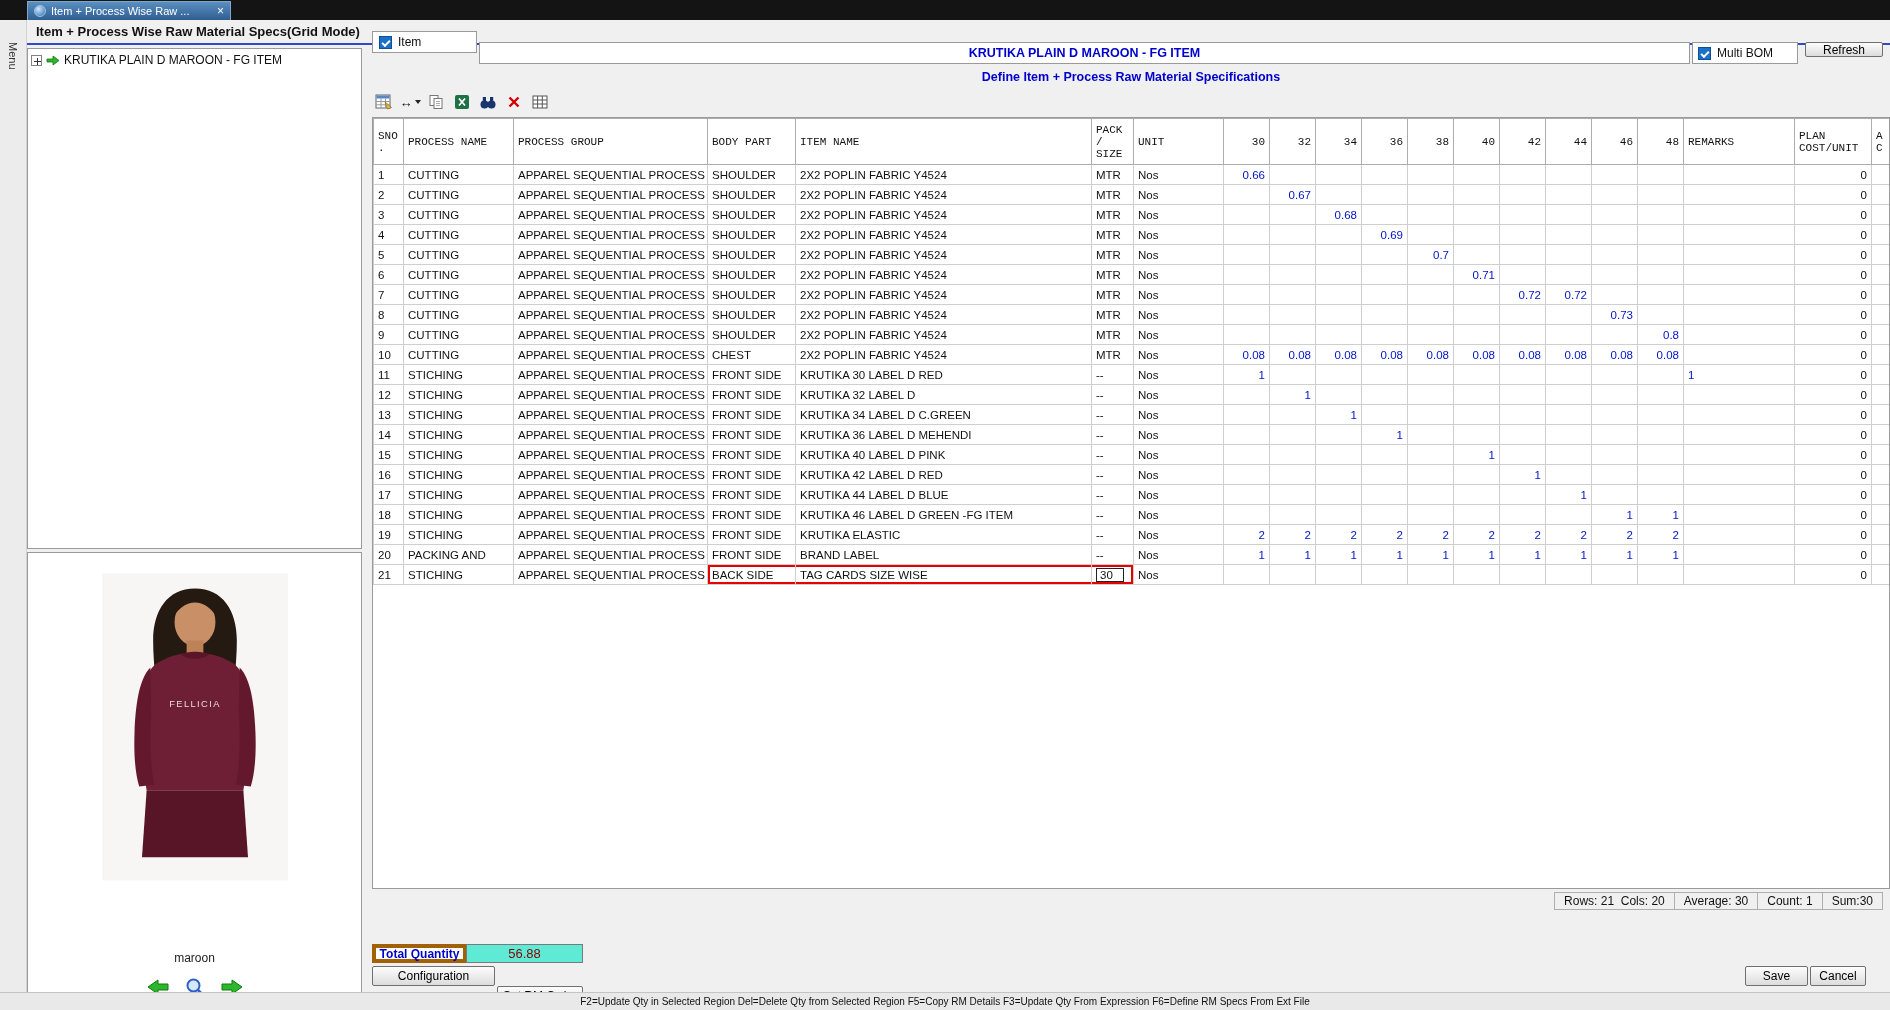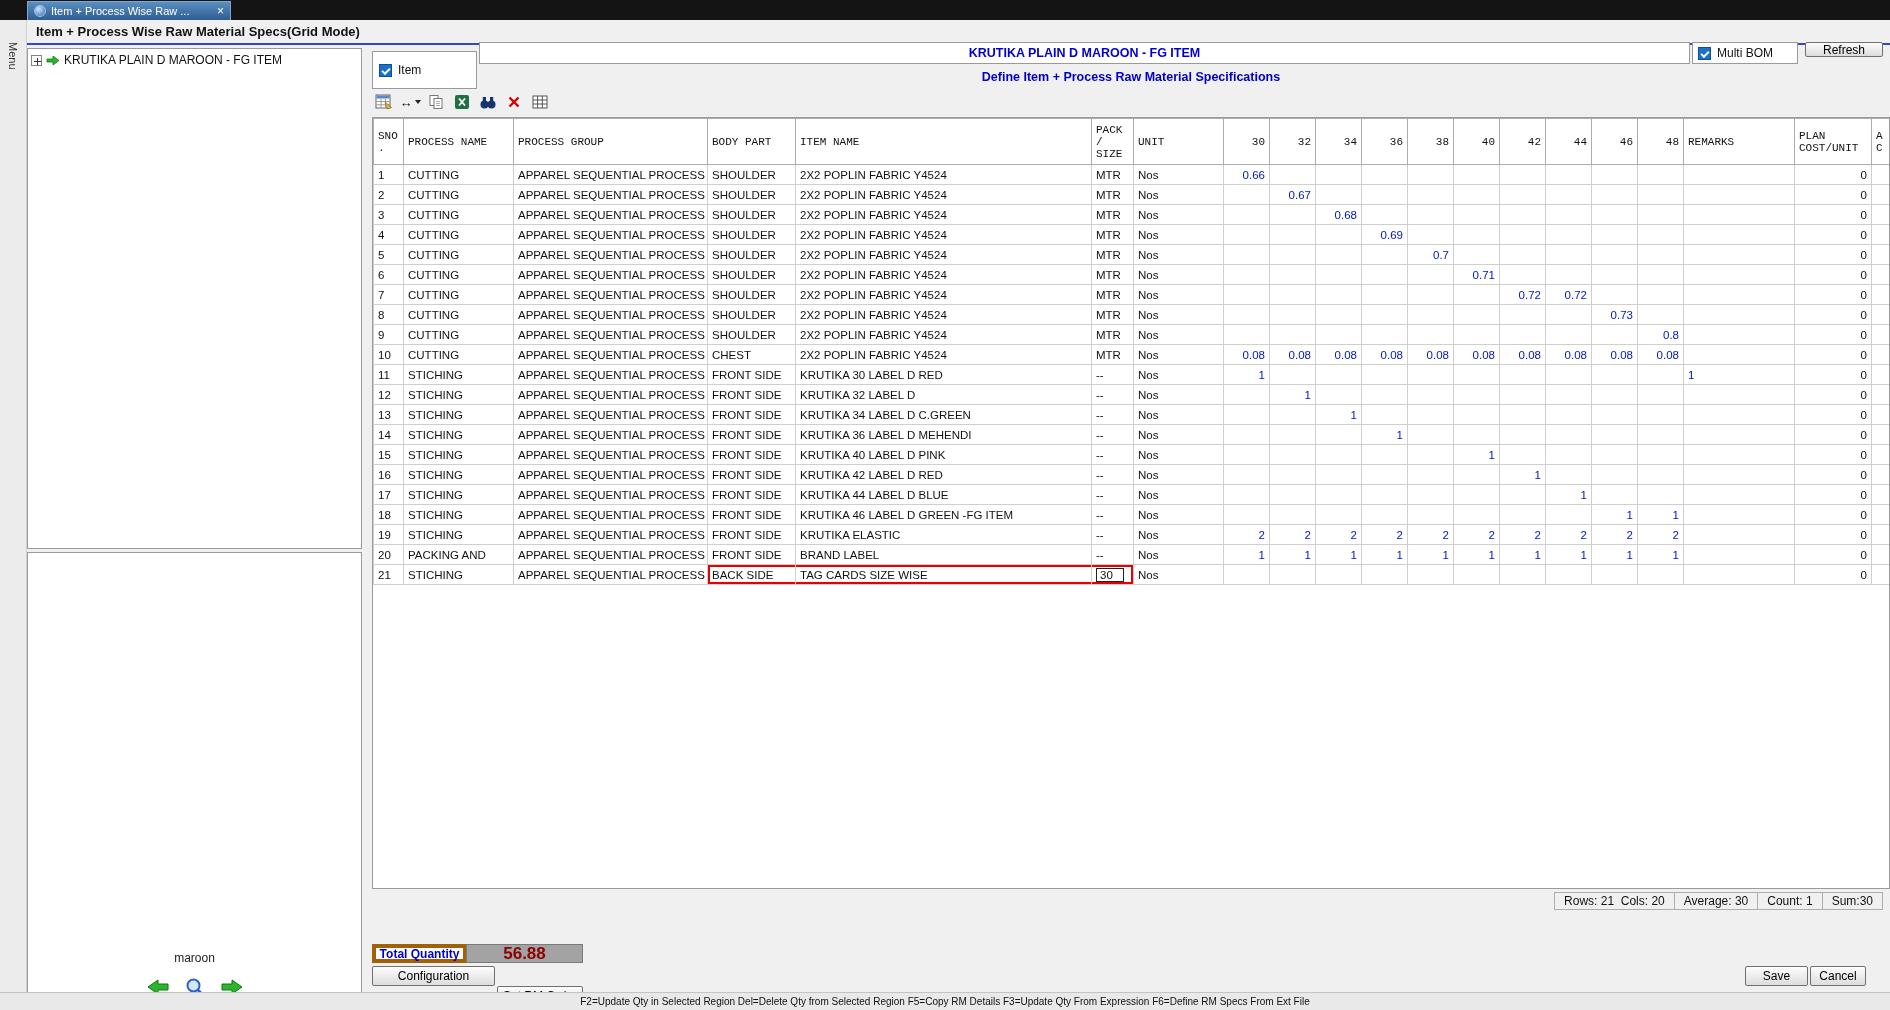--- a/index.html
+++ b/index.html
@@ -30,21 +30,21 @@
   .tree-item { display:flex; align-items:center; gap:4px; padding:4px 3px; font-size:12px; }
   .plusbox { width:11px; height:11px; border:1px solid #848484; background:#fff; position:relative; flex:0 0 auto; }
   .plusbox::before { content:""; position:absolute; left:2px; top:5px; width:7px; height:1px; background:#333; }
   .plusbox::after  { content:""; position:absolute; left:5px; top:2px; width:1px; height:7px; background:#333; }
   
   .image-panel { position:absolute; left:27px; top:552px; width:335px; height:455px; background:#fff; border:1px solid #9a9a9a; }
   .model-wrap { position:absolute; left:50%; top:14px; transform:translateX(-50%); }
   .caption { position:absolute; left:0; top:398px; width:100%; text-align:center; font-size:12px; color:#222; }
   .nav-row { position:absolute; left:0; top:424px; width:100%; display:flex; justify-content:center; align-items:center; gap:16px; }
   
-  .item-box { position:absolute; left:372px; top:51px; width:105px; height:38px; background:#fff; border:1px solid #9a9a9a;
+  .item-box { position:absolute; left:372px; top:31px; width:105px; height:22px; background:#fff; border:1px solid #9a9a9a;
               display:flex; align-items:center; gap:6px; padding:0 6px; font-size:12px; }
   .cb { width:13px; height:13px; background:#1b70c8; border:1px solid #0f4f96; position:relative; flex:0 0 auto; }
   .cb::after { content:""; position:absolute; left:2px; top:3px; width:6px; height:3px;
                border-left:2px solid #fff; border-bottom:2px solid #fff; transform:rotate(-45deg); }
   .item-field { position:absolute; left:479px; top:42px; width:1211px; height:22px; background:#fff; border:1px solid #9a9a9a;
                 display:flex; align-items:center; justify-content:center; font-size:12.5px; font-weight:bold; color:#0000cc; }
   .multibom-box { position:absolute; left:1692px; top:42px; width:106px; height:22px; background:#fff; border:1px solid #9a9a9a;
                 display:flex; align-items:center; gap:6px; padding:0 5px; font-size:12px; }
   .btn { background:linear-gradient(#fdfdfd,#dcdcdc); border:1px solid #707070; border-radius:2px;
          font-size:12px; display:flex; align-items:center; justify-content:center; font-family:"Liberation Sans",sans-serif; }
@@ -73,22 +73,22 @@
   td.hl-l { box-shadow: inset 2px 0 0 #e80000, inset 0 2px 0 #e80000, inset 0 -2px 0 #e80000; margin-top: 48px; }
   td.hl-m { box-shadow: inset 0 2px 0 #e80000, inset 0 -2px 0 #e80000; }
   td.hl-r { box-shadow: inset -2px 0 0 #e80000, inset 0 2px 0 #e80000, inset 0 -2px 0 #e80000; }
   td.c-pack.edit .pack-inner { display:inline-block; min-width:28px; background:#fff; border:1px solid #222; padding:0 3px; }
   
   .stats { position:absolute; top:892px; right:7px; display:flex; font-size:12px; }
   .stat-seg { border:1px solid #aeaeae; background:#f0f0f0; padding:1px 9px; margin-left:-1px; white-space:pre; }
   
   .tq-label { position:absolute; left:372px; top:944px; width:95px; height:19px; background:#fff; border:4px solid #a16207;
               color:#0000cc; font-weight:bold; font-size:12px; display:flex; align-items:center; justify-content:center; }
-  .tq-value { position:absolute; left:466px; top:944px; width:117px; height:19px; background:#a3a3a3; border:1px solid #7a7a7a;
-              color:#8b0000; font-weight:bold; font-size:17px; display:flex; align-items:center; justify-content:center; }
+  .tq-value { position:absolute; left:466px; top:944px; width:117px; height:19px; background:#5eead4; border:1px solid #7a7a7a;
+              color:#8b0000; font-weight:normal; font-size:13px; display:flex; align-items:center; justify-content:center; }
   .cfg-btn { position:absolute; left:372px; top:966px; width:123px; height:20px; }
   .rm-btn  { position:absolute; left:497px; top:966px; width:86px;  height:20px;margin-top:20px; }
   .save-btn   { position:absolute; left:1745px; top:966px; width:63px; height:20px; }
   .cancel-btn { position:absolute; left:1810px; top:966px; width:56px; height:20px; }
   .help-bar { position:absolute; left:0; top:992px; width:1890px; height:18px; background:#e9e9e9; border-top:1px solid #c4c4c4;
               text-align:center; font-size:10px; line-height:17px; color:#101010; }
 </style>
 </head>
 <body>
 
@@ -111,20 +111,35 @@
   <div class="tree-item">
     <span class="plusbox"></span>
     <svg width="14" height="11">
         <path d="M1 4 H7 V1 L13 5.5 L7 10 V7 H1 Z" fill="#2db52d" stroke="#0c7a0c" stroke-width="0.8"></path>
       </svg>
     <span>KRUTIKA PLAIN D MAROON - FG ITEM</span>
   </div>
 </div>
 
 <div class="image-panel">
+  <div class="model-wrap">
+    <svg width="186" height="320" viewBox="0 0 200 330">
+      <rect x="0" y="0" width="200" height="330" fill="#f8f6f4"></rect>
+      <path d="M100 16 C70 16 55 40 55 72 C55 102 60 122 58 148 L82 142 L118 142 L142 148 C140 122 145 102 145 72 C145 40 130 16 100 16 Z" fill="#241a12"></path>
+      <ellipse cx="100" cy="52" rx="22" ry="26" fill="#c98f66"></ellipse>
+      <path d="M100 20 C78 20 71 38 74 52 C80 38 90 31 100 31 C110 31 120 38 126 52 C129 38 122 20 100 20 Z" fill="#241a12"></path>
+      <rect x="91" y="72" width="18" height="15" fill="#bd8257"></rect>
+      <path d="M60 96 C75 87 90 85 100 85 C110 85 125 87 140 96 C152 103 156 121 157 151 C158 186 155 216 152 233 L48 233 C45 216 42 186 43 151 C44 121 48 103 60 96 Z" fill="#6e1f35"></path>
+      <path d="M52 101 C40 113 36 141 35 171 C34 196 36 216 40 229 L56 227 C52 206 51 176 53 151 Z" fill="#63182e"></path>
+      <path d="M148 101 C160 113 164 141 165 171 C166 196 164 216 160 229 L144 227 C148 206 149 176 147 151 Z" fill="#63182e"></path>
+      <path d="M85 87 C91 93 109 93 115 87 C109 83 91 83 85 87 Z" fill="#591628"></path>
+      <text x="100" y="143" font-size="10" fill="#e9dde1" text-anchor="middle" letter-spacing="1.5" font-family="Liberation Sans, sans-serif">FELLICIA</text>
+      <path d="M48 233 L152 233 L157 305 L43 305 Z" fill="#581527"></path>
+    </svg>
+  </div>
   <div class="caption">maroon</div>
   <div class="nav-row">
     <svg width="22" height="16">
         <path d="M21 5 H11 V1 L1 8 L11 15 V11 H21 Z" fill="#2db52d" stroke="#0c7a0c"></path>
       </svg>
     <svg width="20" height="20">
         <circle cx="8.5" cy="8.5" r="6" fill="#d6e6fb" stroke="#2b62c4" stroke-width="2"></circle>
         <line x1="13" y1="13" x2="18" y2="18" stroke="#2b62c4" stroke-width="2.5"></line>
       </svg>
     <svg width="22" height="16">

